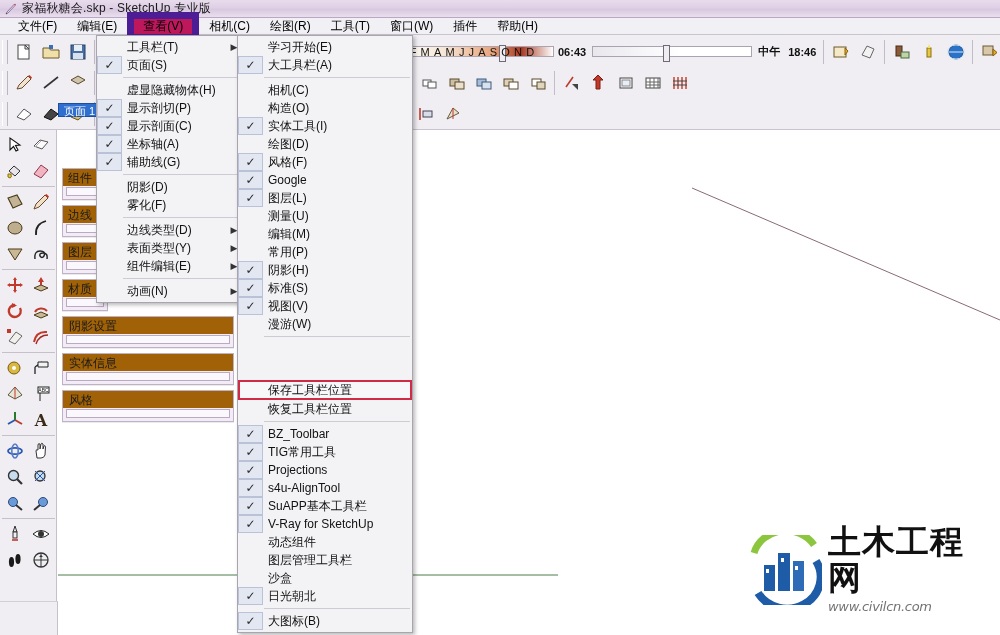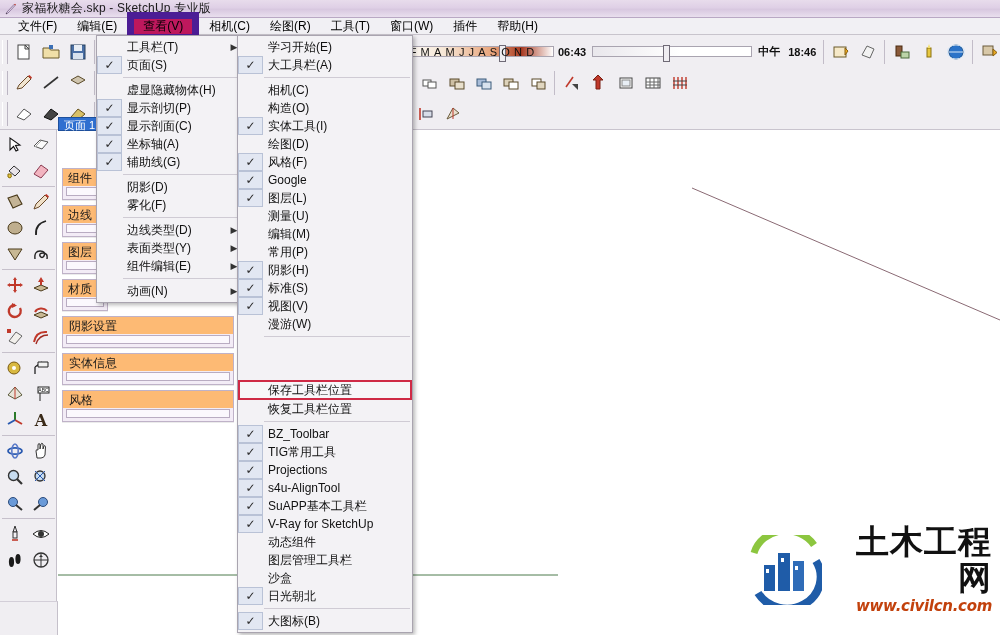--- a/index.html
+++ b/index.html
@@ -73,34 +73,34 @@
   }
   .lsep{width:53px;height:1px;background:#c6c0cb;margin:2px 0;}
   
   #canvas{
     position:absolute;left:58px;top:130px;width:942px;height:505px;background:#fff;
     overflow:hidden;
   }
   #canvas svg{position:absolute;left:0;top:0;}
   
   #page-tab{
-    position:absolute;left:58px;top:117px;height:14px;
+    position:absolute;left:58px;top:103px;height:14px;
     background:#2f6fd0;color:#fff;font-size:11px;
     padding:1px 6px 1px 5px;box-sizing:border-box;line-height:12px;
     border:1px solid #1d4f9c;white-space:nowrap;z-index:6;
   }
   
   #panel-stack{position:absolute;left:62px;top:168px;width:172px;z-index:7;}
   .panel{
     margin-bottom:5px;background:#f3ecf6;border:1px solid #bfb2c8;
     box-shadow:0 1px 0 rgba(0,0,0,.08);
   }
   .panel .ptitle{
     font-size:12px;color:#1a1a1a;padding:2px 6px 1px 6px;line-height:14px;white-space:nowrap;
-    background:#fdba74;
+    background:#a16207;
   }
   .panel .pbar{height:7px;margin:1px 3px 3px 3px;border:1px solid #b9acc2;background:#fbf8fd;}
   .panel.wide{width:170px;}
   .panel.narrow{width:44px;}
   .panel.narrow .ptitle{padding:2px 4px 1px 5px;}
   
   .menu{
     position:absolute;background:#f3f2f5;border:1px solid #a9a4af;
     box-shadow:2px 2px 4px rgba(0,0,0,.28);z-index:40;padding:2px 0;box-sizing:border-box;
   }
@@ -123,27 +123,27 @@
   .mrow.highlighted{
     border:2px solid #cf2a46;background:#f7f6f9;box-sizing:border-box;height:20px;margin-top:43px;
   }
   .mrow.highlighted .gutter{width:23px;}
   
   #watermark{
     position:absolute;left:748px;top:534px;width:244px;height:72px;z-index:9;
     display:flex;align-items:center;gap:6px;
   }
   #wm-mark{width:74px;height:70px;flex:0 0 auto;position:relative;}
-  #wm-right{display:flex;flex-direction:column;justify-content:center;text-align:right;}
+  #wm-right{display:flex;flex-direction:column;justify-content:center;}
   #wm-cn{
     font-size:33px;font-weight:bold;color:#111;letter-spacing:1px;line-height:36px;
     font-family:"DejaVu Sans","Liberation Sans",sans-serif;
   }
   #wm-url{
-    font-size:15px;font-style:italic;font-weight:bold;color:#c2410c;line-height:21px;
+    font-size:13px;font-style:italic;font-weight:normal;color:#737373;line-height:21px;
     font-family:"DejaVu Sans","Liberation Sans",sans-serif;letter-spacing:-.3px;
   }
   
   #status-strip{
     position:absolute;left:0;top:601px;width:58px;height:34px;background:#f0eef2;
     border-right:1px solid #c5c0ca;border-top:1px solid #d3ced8;box-sizing:border-box;
   }
 </style>
 </head>
 <body>

